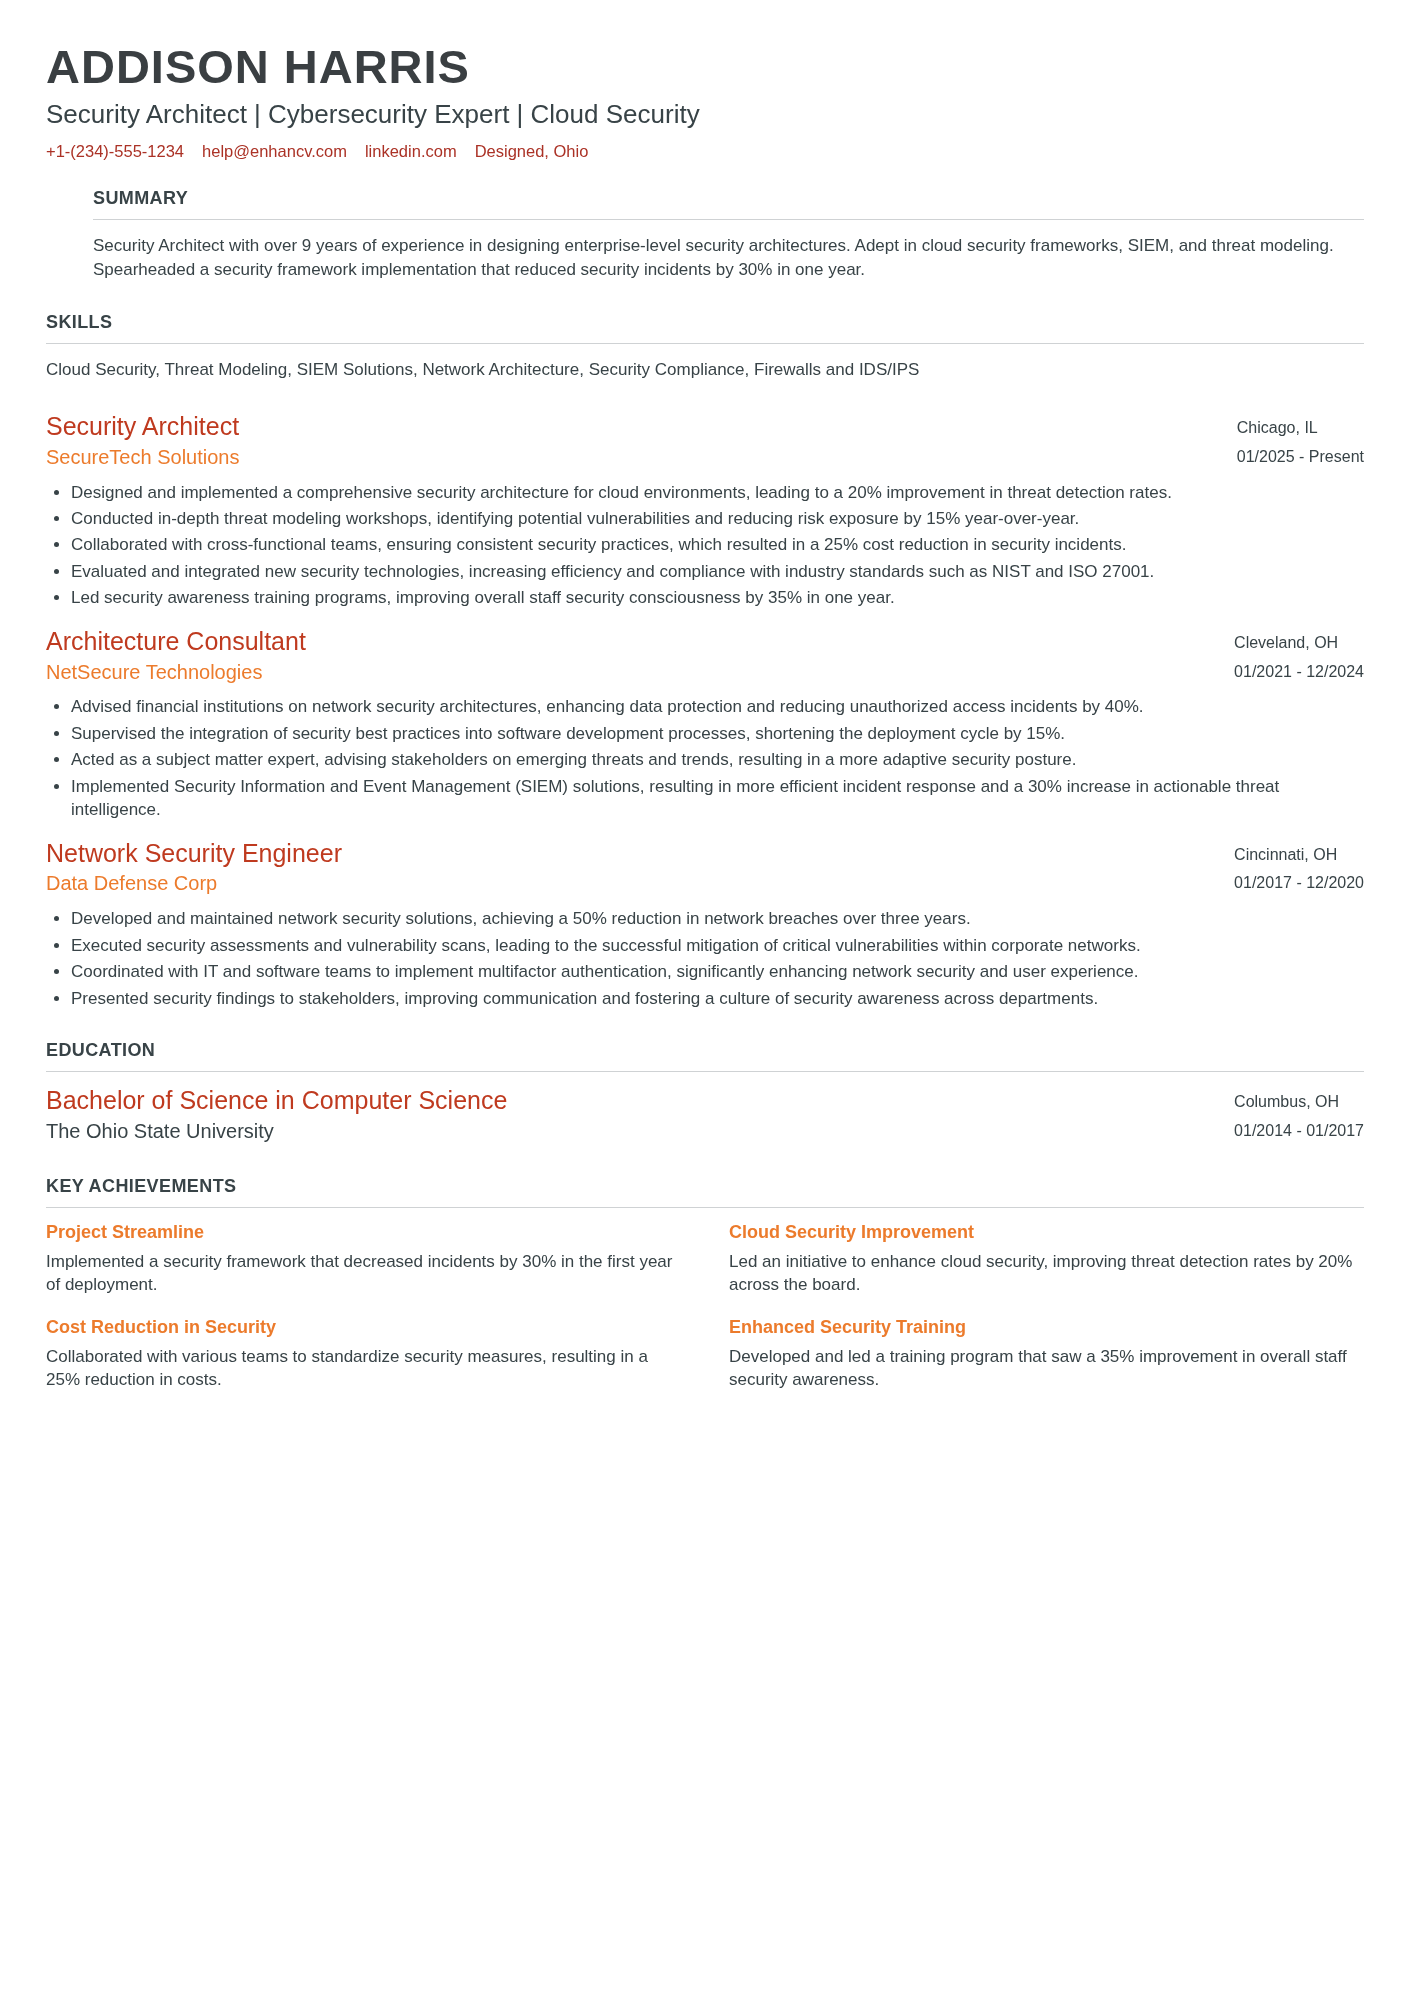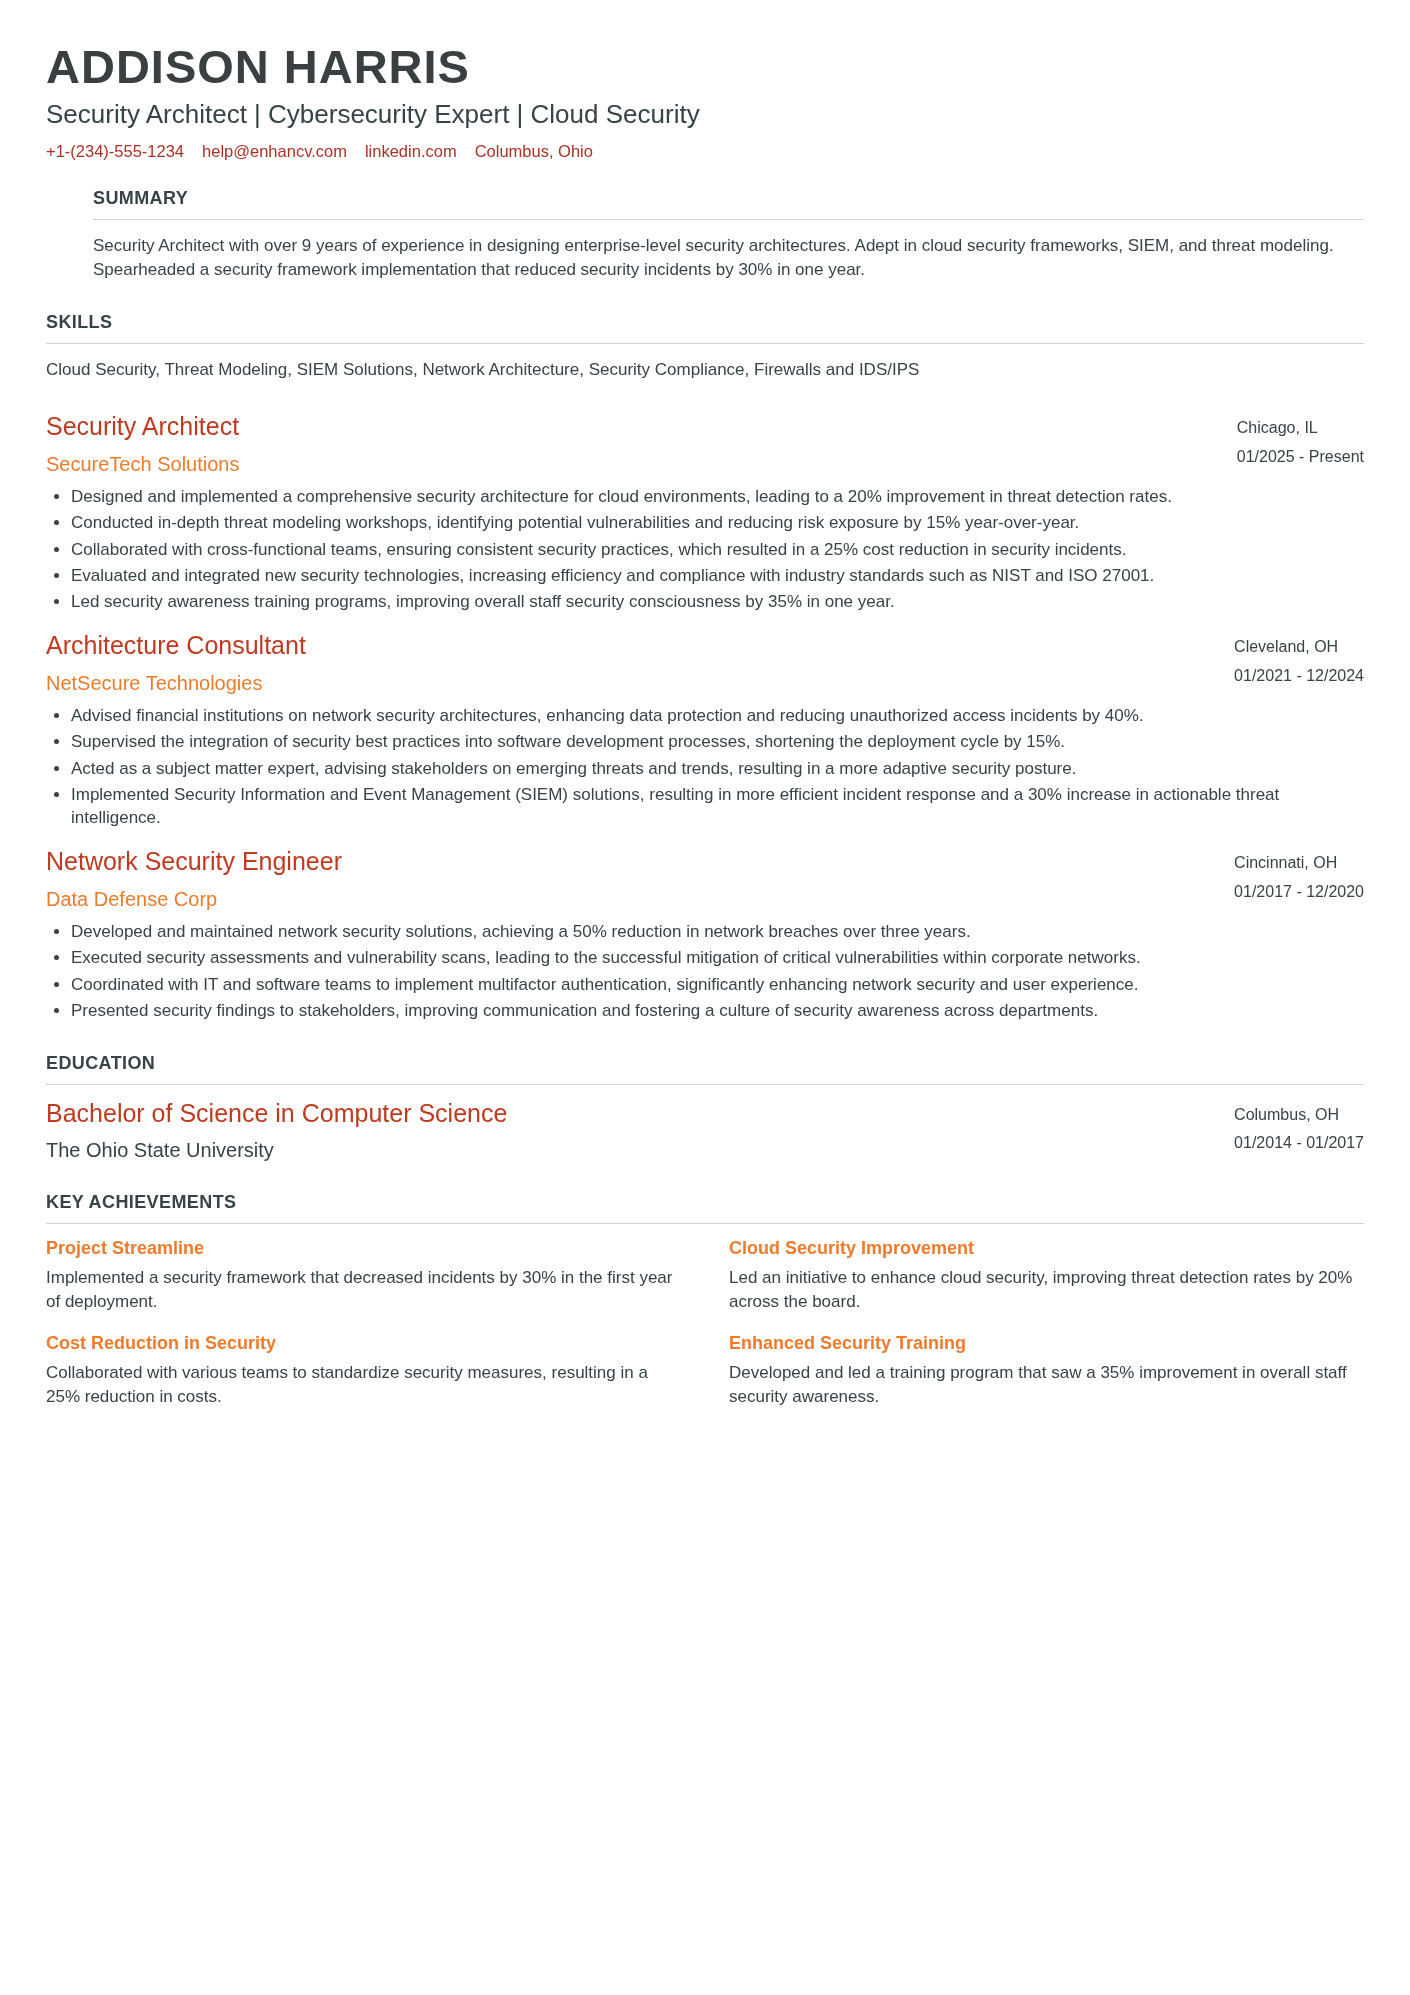--- a/index.html
+++ b/index.html
@@ -79,21 +79,21 @@
     align-items: flex-start;
   }
   h3.entry-title {
     margin: 0;
     font-size: 25px;
     font-weight: 400;
     color: var(--accent-red, #bf3a1f);
     line-height: 1.15;
   }
   .entry-subtitle {
-    margin-top: 12px;
+    margin-top: 5px;
     font-size: 20px;
     font-weight: 400;
     color: var(--accent-orange, #ec7b2c);
     line-height: 1.15;
   }
   .entry-subtitle.school { color: var(--text-color, #384347); }
   .entry-meta {
     text-align: left;
     font-size: 16px;
     color: var(--text-color, #384347);
@@ -170,21 +170,21 @@
 
 <div class="page">
 
   <header>
     <h1 class="name">ADDISON HARRIS</h1>
     <div class="subtitle">Security Architect | Cybersecurity Expert | Cloud Security</div>
     <div class="contact-row">
       <a class="contact-item">+1-(234)-555-1234</a>
       <a class="contact-item">help@enhancv.com</a>
       <a class="contact-item">linkedin.com</a>
-      <span class="contact-item">Columbus, Ohio</span>
+      <span class="contact-item">Designed, Ohio</span>
     </div>
   </header>
 
   <section class="sec first">
     <h2 class="sec-heading">SUMMARY</h2>
     <p class="body-text">Security Architect with over 9 years of experience in designing enterprise-level security architectures. Adept in cloud security frameworks, SIEM, and threat modeling. Spearheaded a security framework implementation that reduced security incidents by 30% in one year.</p>
   </section>
 
   <section class="sec">
     <h2 class="sec-heading">SKILLS</h2>

